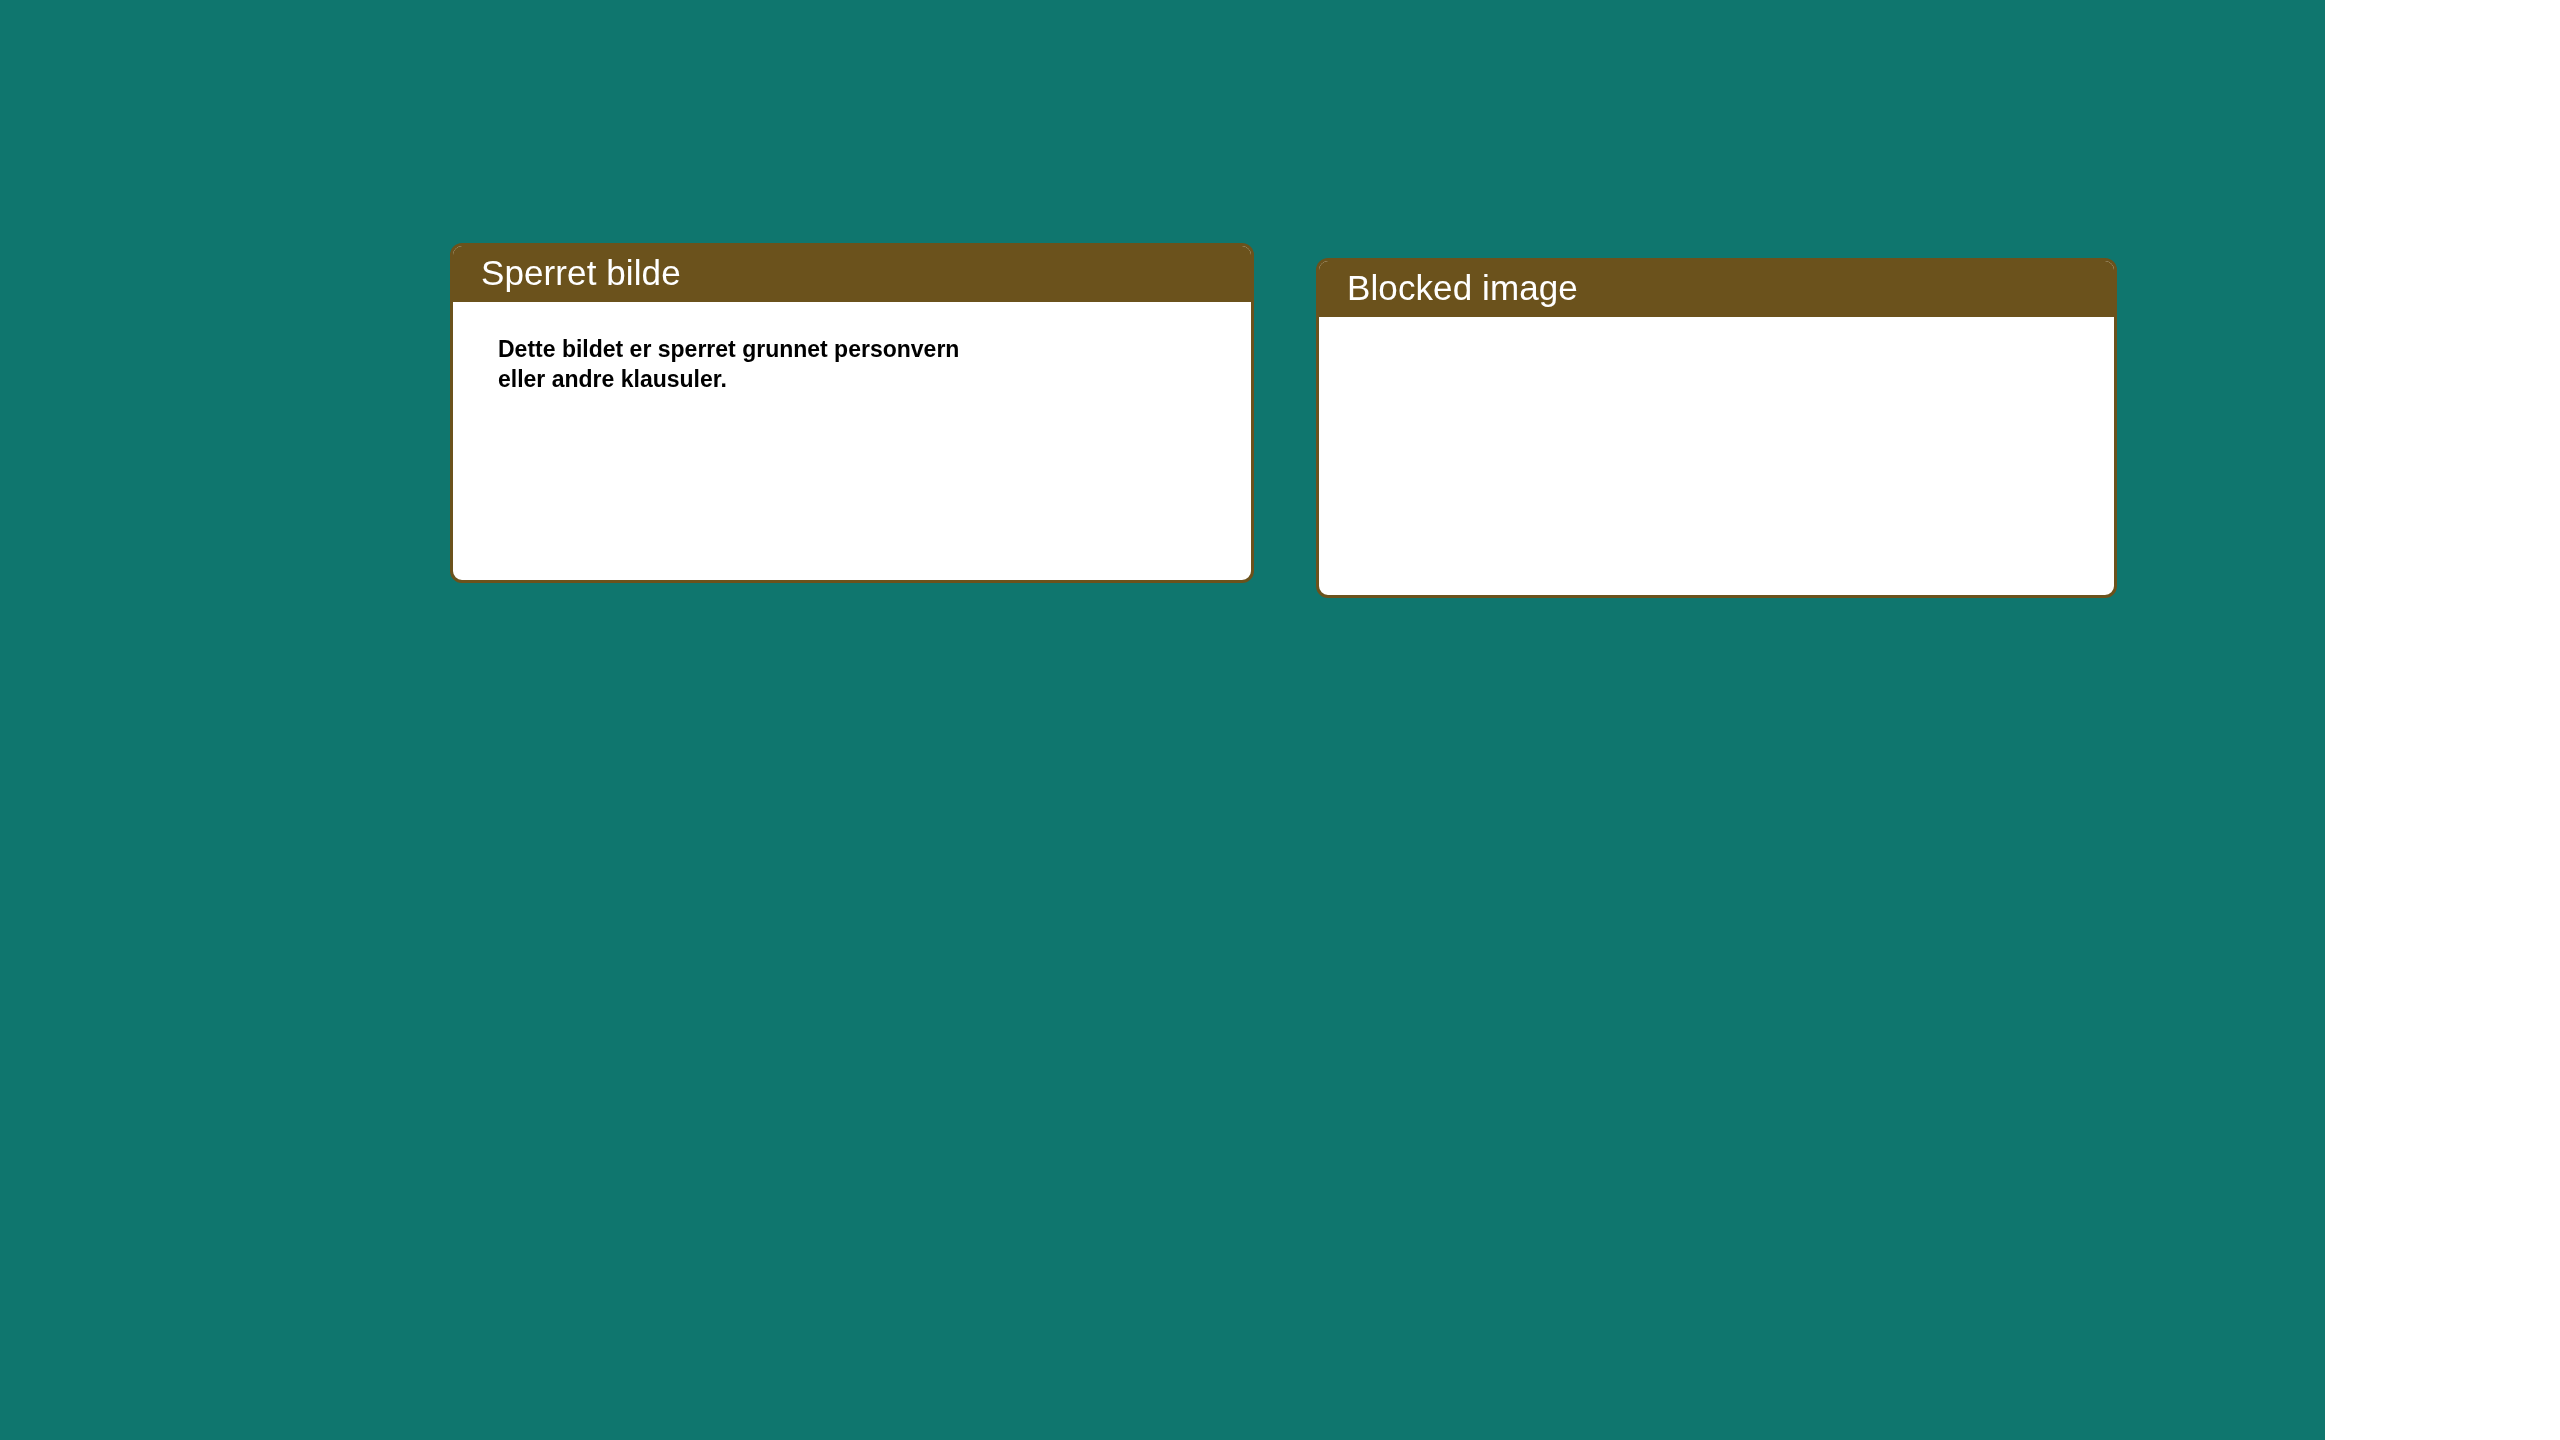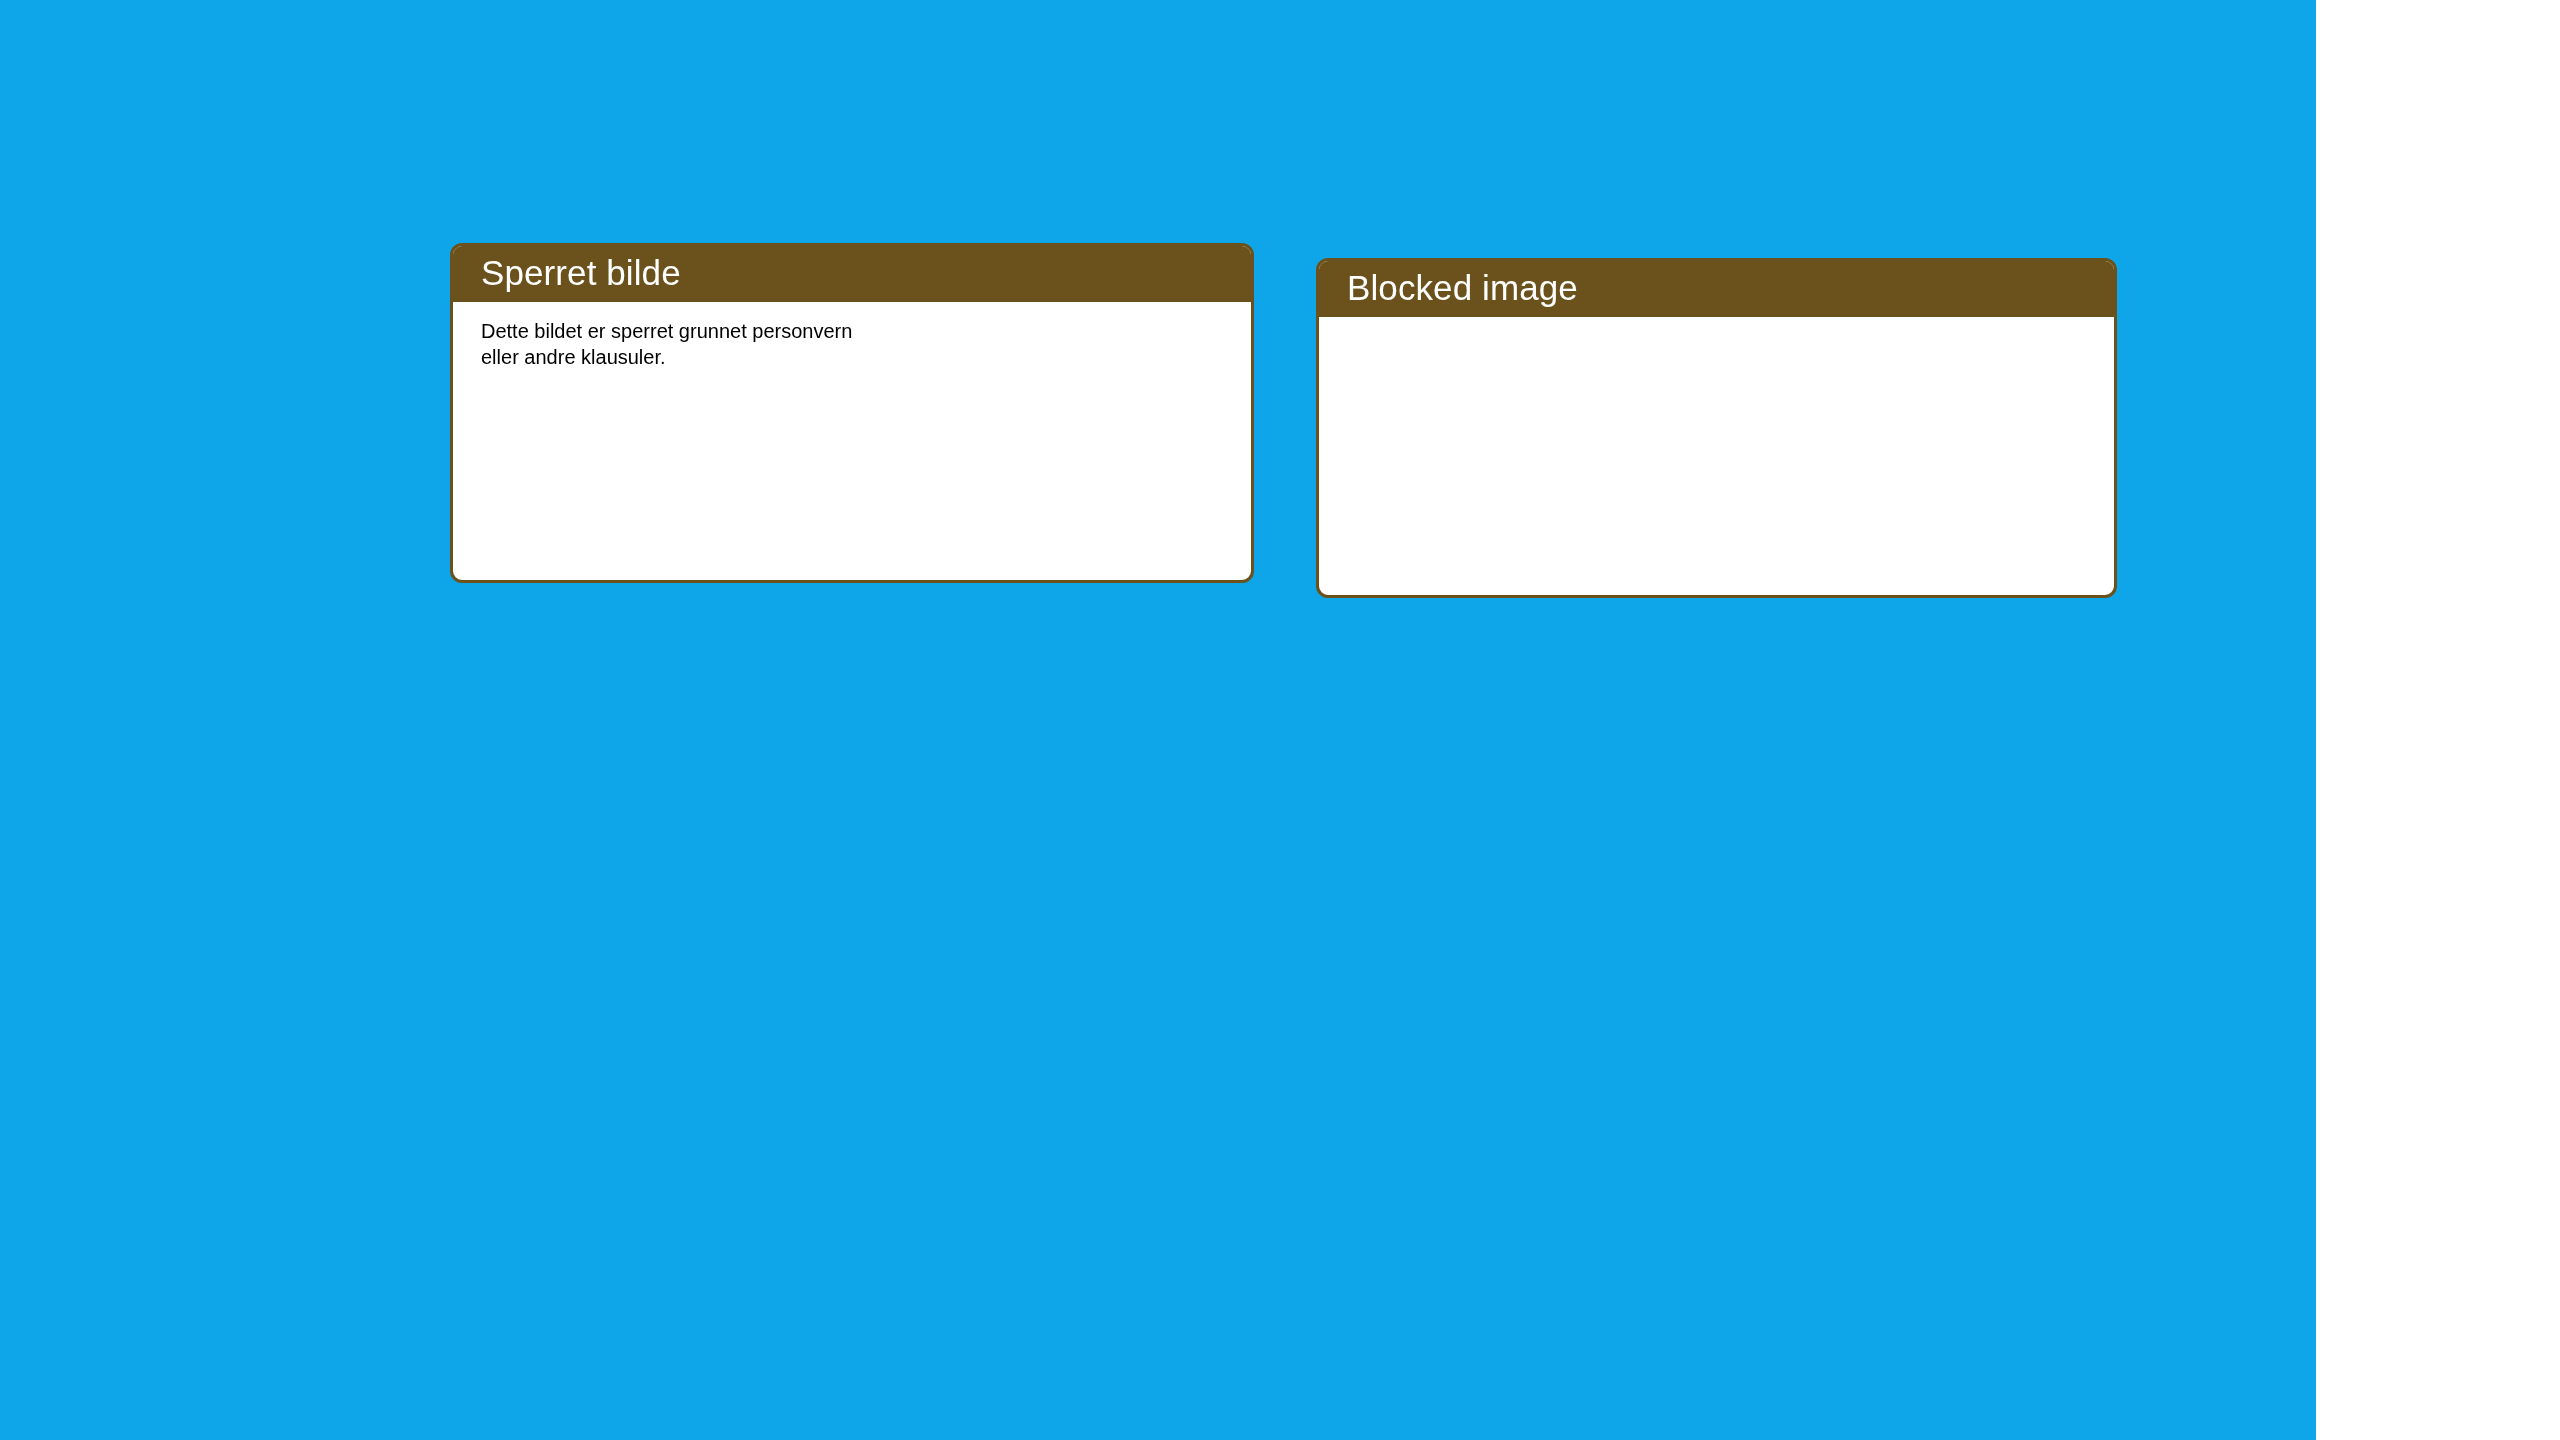--- a/index.html
+++ b/index.html
@@ -11,21 +11,22 @@
     width: 2560px;
     height: 1440px;
     font-family: "Liberation Sans", sans-serif;
     overflow: hidden;
   }
 
   .stage {
     position: relative;
     width: 2316px;
     height: 1440px;
-    background: #0ea5e9;
+    background: #0f766e;
+    padding-left: 9px;
   }
 
   .notice-panel {
     position: absolute;
     box-sizing: border-box;
     background: #ffffff;
     border: 3px solid #6b521c;
     border-radius: 12px;
     overflow: hidden;
   }
@@ -65,24 +66,24 @@
     white-space: nowrap;
   }
 
   .panel-body {
     box-sizing: border-box;
     padding: 16px 24px 0 28px;
   }
 
   .body-paragraph {
     color: #000000;
-    font-size: 20px;
-    font-weight: 400;
+    font-size: 23px;
+    font-weight: 700;
     line-height: 1.3;
-    margin: 0;
+    margin: 17px;
     white-space: pre-line;
   }
 
   .body-paragraph + .body-paragraph {
     margin-top: 44px;
   }
 </style>
 </head>
 <body>
 

